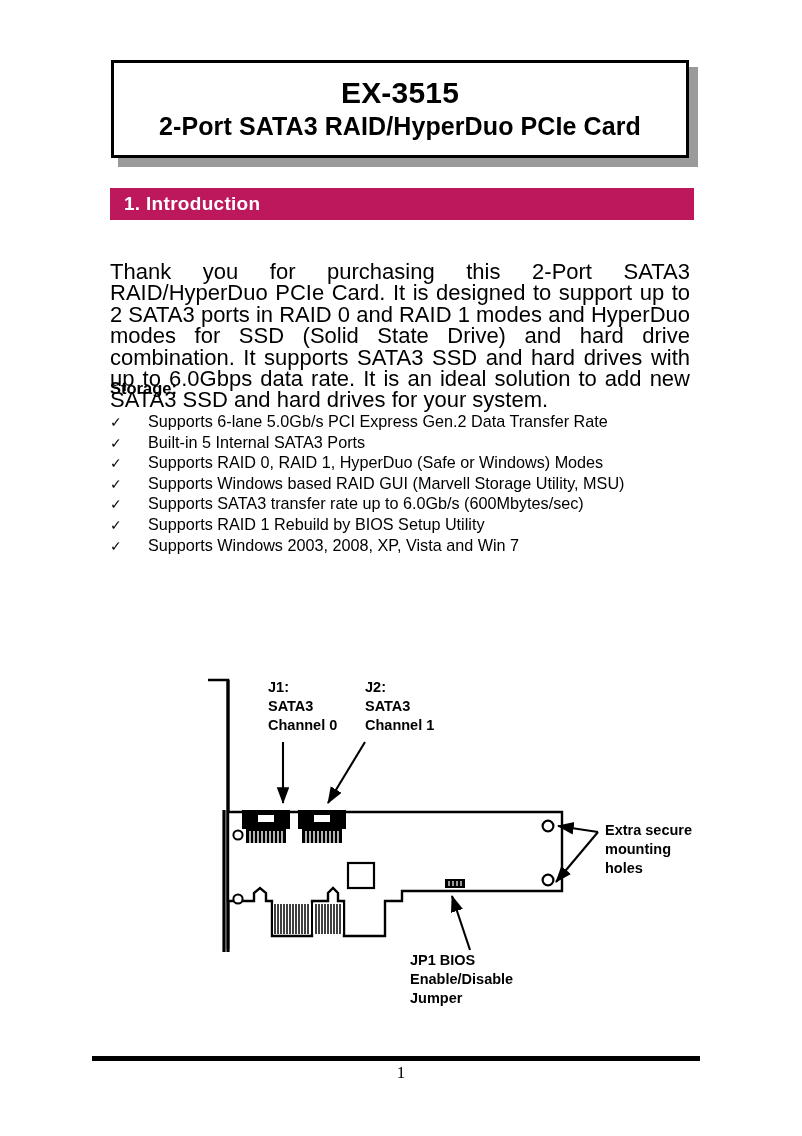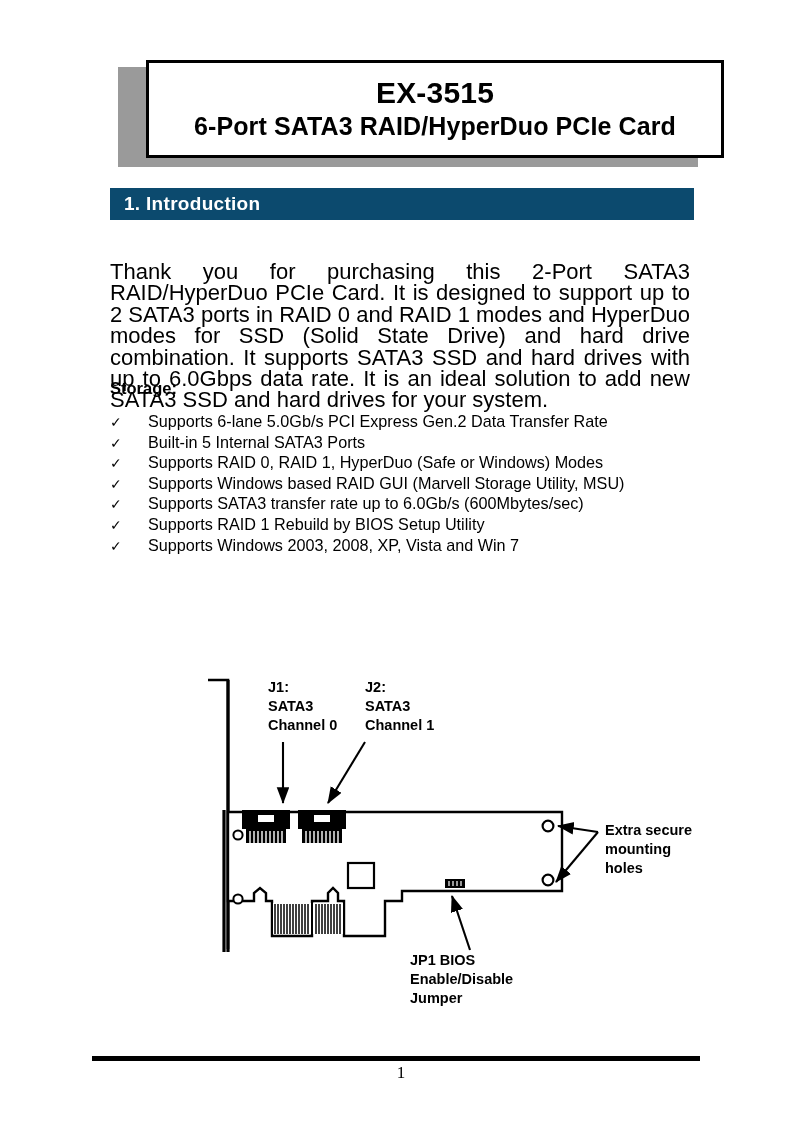--- a/index.html
+++ b/index.html
@@ -38,21 +38,20 @@
     top: 60px;
     width: 578px;
     height: 98px;
     background: #ffffff;
     border: 3px solid #000000;
     box-sizing: border-box;
     display: flex;
     flex-direction: column;
     align-items: center;
     justify-content: center;
-    margin-left: 35px;
   }
   .title-line1 {
     font-size: 30px;
     font-weight: bold;
     letter-spacing: 0.2px;
     line-height: 1.12;
   }
   .title-line2 {
     font-size: 25px;
     font-weight: bold;
@@ -60,21 +59,21 @@
     line-height: 1.18;
     margin-top: 2px;
   }
 
   
   .section-bar {
     position: absolute;
     left: 110px;
     width: 584px;
     height: 32px;
-    background: #0c4a6e;
+    background: #be185d;
     color: #ffffff;
     display: flex;
     align-items: center;
   }
   .section-bar span {
     padding-left: 14px;
     font-size: 19px;
     font-weight: bold;
     letter-spacing: 0.3px;
   }
@@ -154,21 +153,21 @@
   }
 </style>
 </head>
 <body>
 
 <div class="page">
 
   <div class="title-shadow"></div>
   <div class="title-box">
     <div class="title-line1">EX-3515</div>
-    <div class="title-line2">6-Port SATA3 RAID/HyperDuo PCIe Card</div>
+    <div class="title-line2">2-Port SATA3 RAID/HyperDuo PCIe Card</div>
   </div>
 
   <div class="section-bar" id="bar-intro">
     <span>1. Introduction</span>
   </div>
 
   <p class="intro-para">Thank you for purchasing this 2-Port SATA3 RAID/HyperDuo PCIe Card. It is designed to support up to 2 SATA3 ports in RAID 0 and RAID 1 modes and HyperDuo modes for SSD (Solid State Drive) and hard drive combination. It supports SATA3 SSD and hard drives with up to 6.0Gbps data rate. It is an ideal solution to add new SATA3 SSD and hard drives for your system.</p>
 
   <div class="features-title">Storage:</div>
 

